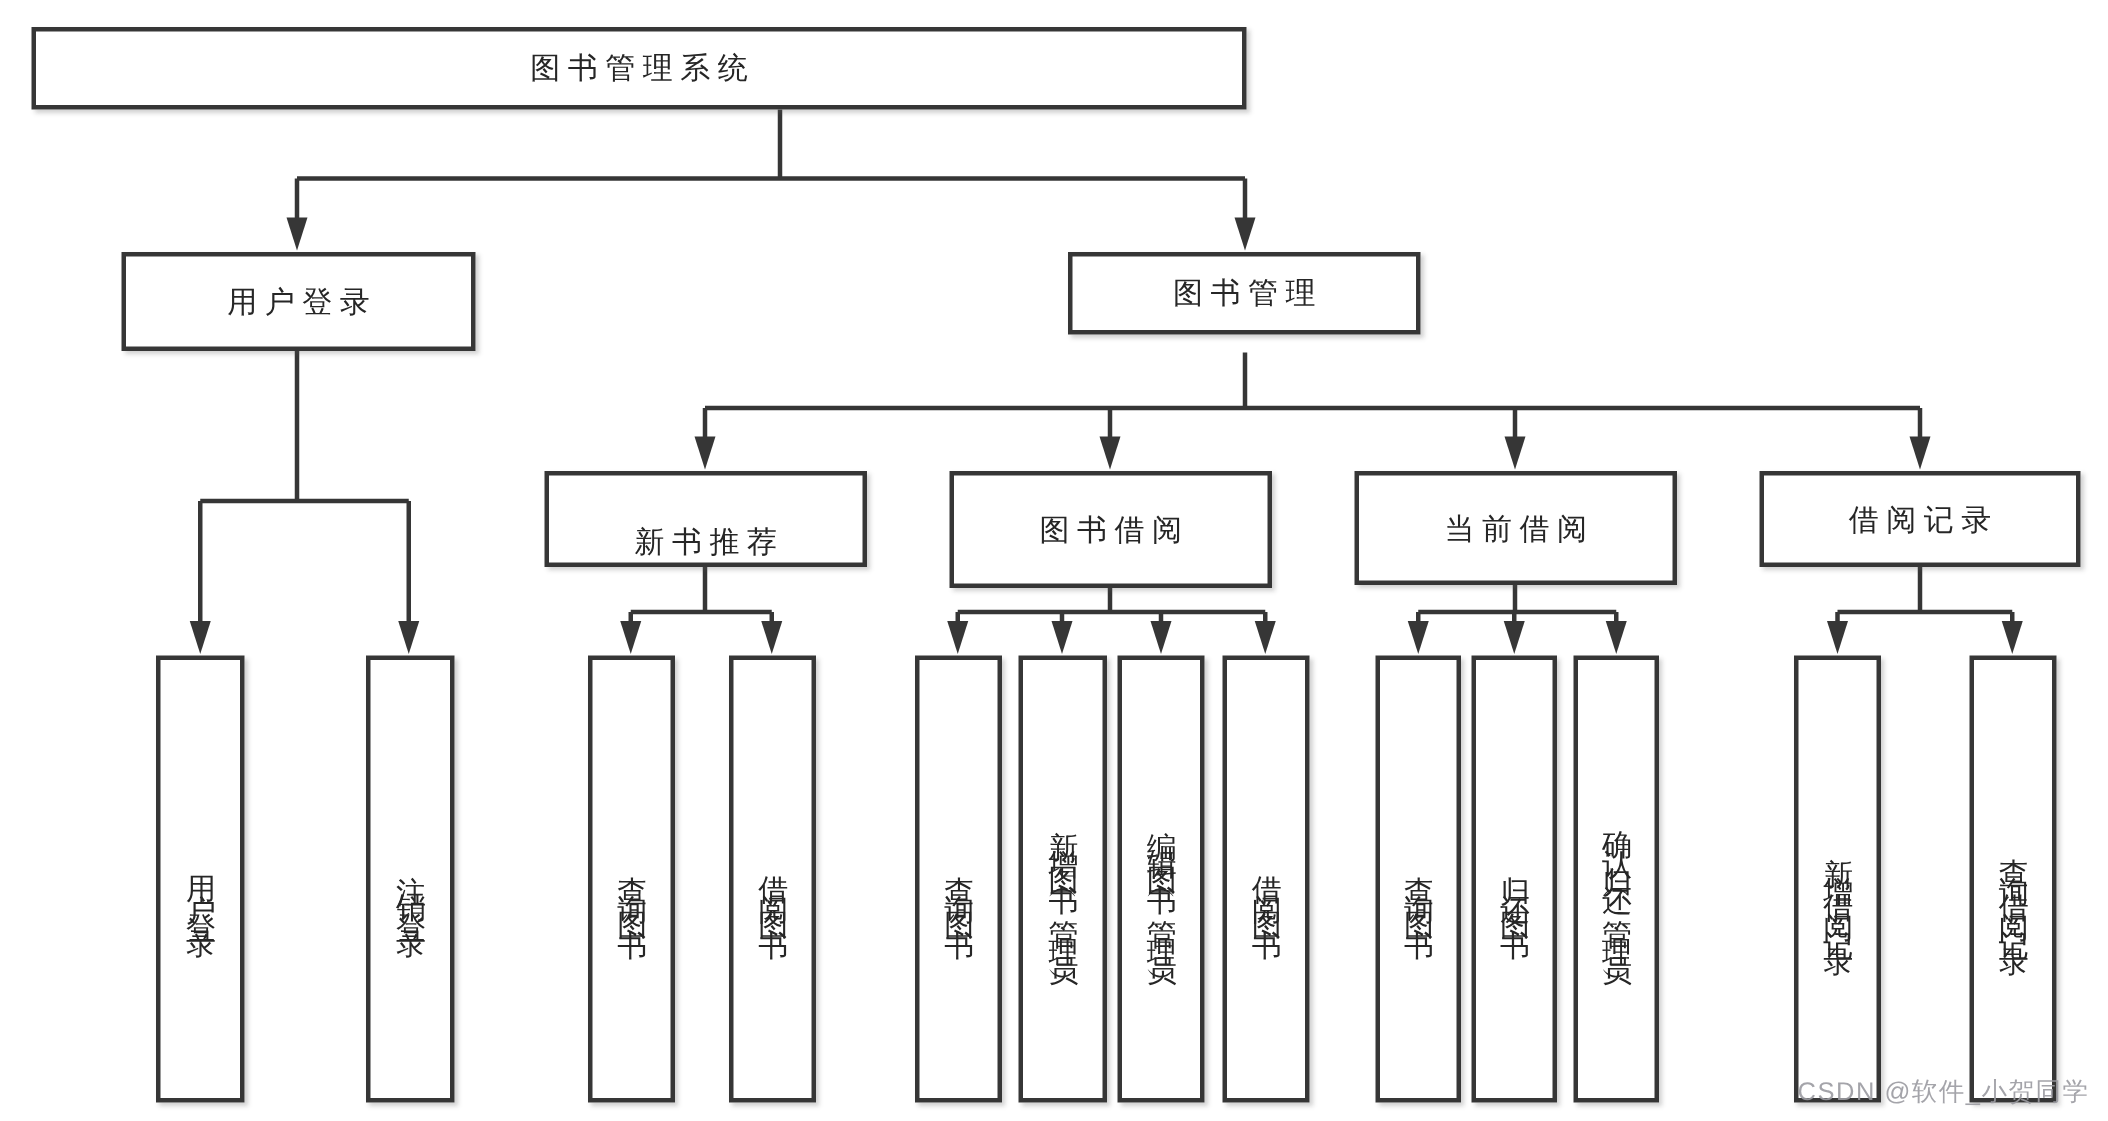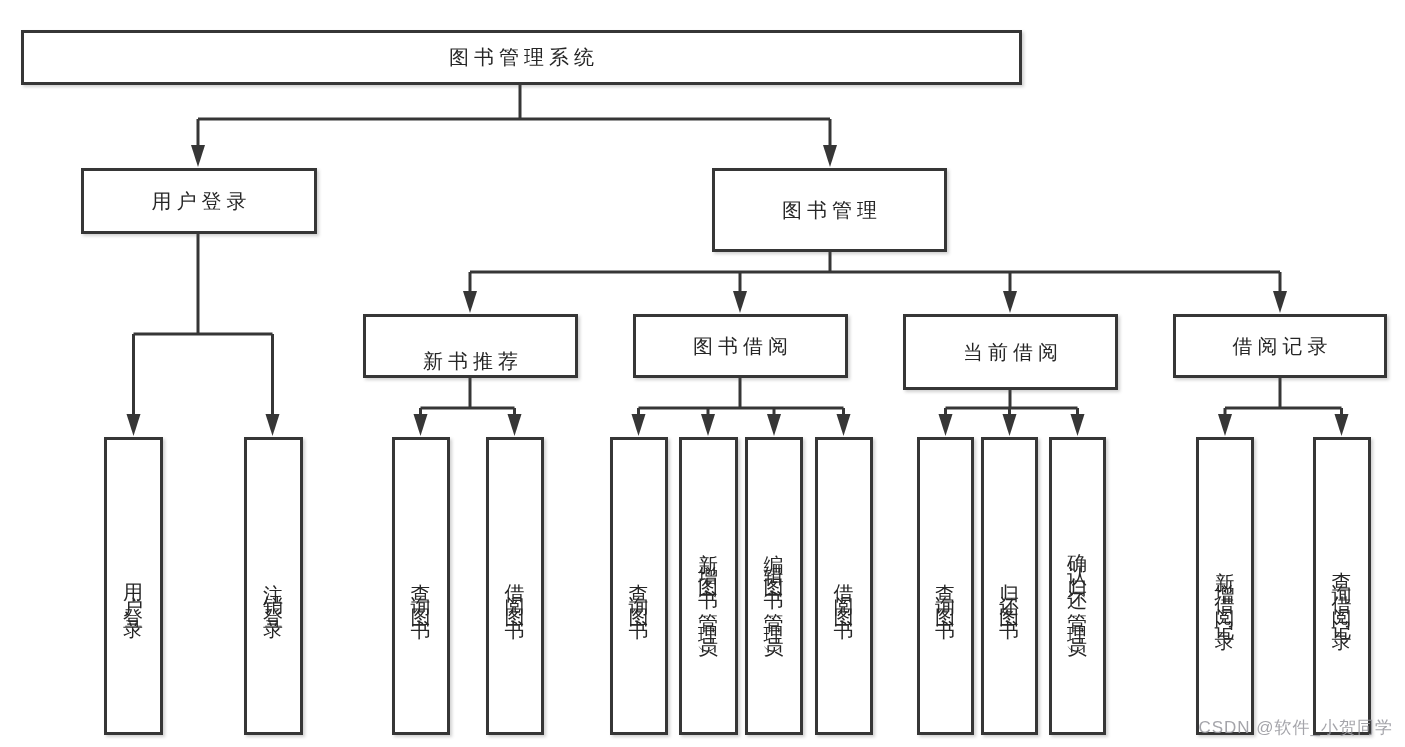--- a/index.html
+++ b/index.html
@@ -128,35 +128,35 @@
     <g>
       <line class="ln" x1="1280" y1="378" x2="1280" y2="408"></line>
       <line class="ln" x1="1225" y1="408" x2="1341.5" y2="408"></line>
       <line class="ln" x1="1225" y1="408" x2="1225" y2="416"></line>
       <line class="ln" x1="1341.5" y1="408" x2="1341.5" y2="416"></line>
       <polygon class="ar" points="1218,414 1232,414 1225,436"></polygon>
       <polygon class="ar" points="1334.5,414 1348.5,414 1341.5,436"></polygon>
     </g>
   </svg>
 
-  <div class="node hbox" style="left:21px;top:30px;width:1001px;height:55px;">
+  <div class="node hbox" style="left:21px;top:18px;width:810px;height:55px;">
     <span>图书管理系统</span>
   </div>
 
   <div class="node hbox" style="left:81px;top:168px;width:236px;height:66px;">
     <span>用户登录</span>
   </div>
-  <div class="node hbox" style="left:712px;top:168px;width:235px;height:84px;">
+  <div class="node hbox" style="left:712px;top:168px;width:235px;height:55px;">
     <span>图书管理</span>
   </div>
 
   <div class="node hbox" style="left:363px;top:314px;width:215px;height:64px;align-items:flex-end;">
     <span>新书推荐</span>
   </div>
-  <div class="node hbox" style="left:633px;top:314px;width:215px;height:64px;">
+  <div class="node hbox" style="left:633px;top:314px;width:215px;height:78px;">
     <span>图书借阅</span>
   </div>
   <div class="node hbox" style="left:903px;top:314px;width:215px;height:76px;">
     <span>当前借阅</span>
   </div>
   <div class="node hbox" style="left:1173px;top:314px;width:214px;height:64px;">
     <span>借阅记录</span>
   </div>
 
   <div class="node vbox" style="left:104px;top:437px;width:59px;height:298px;">

